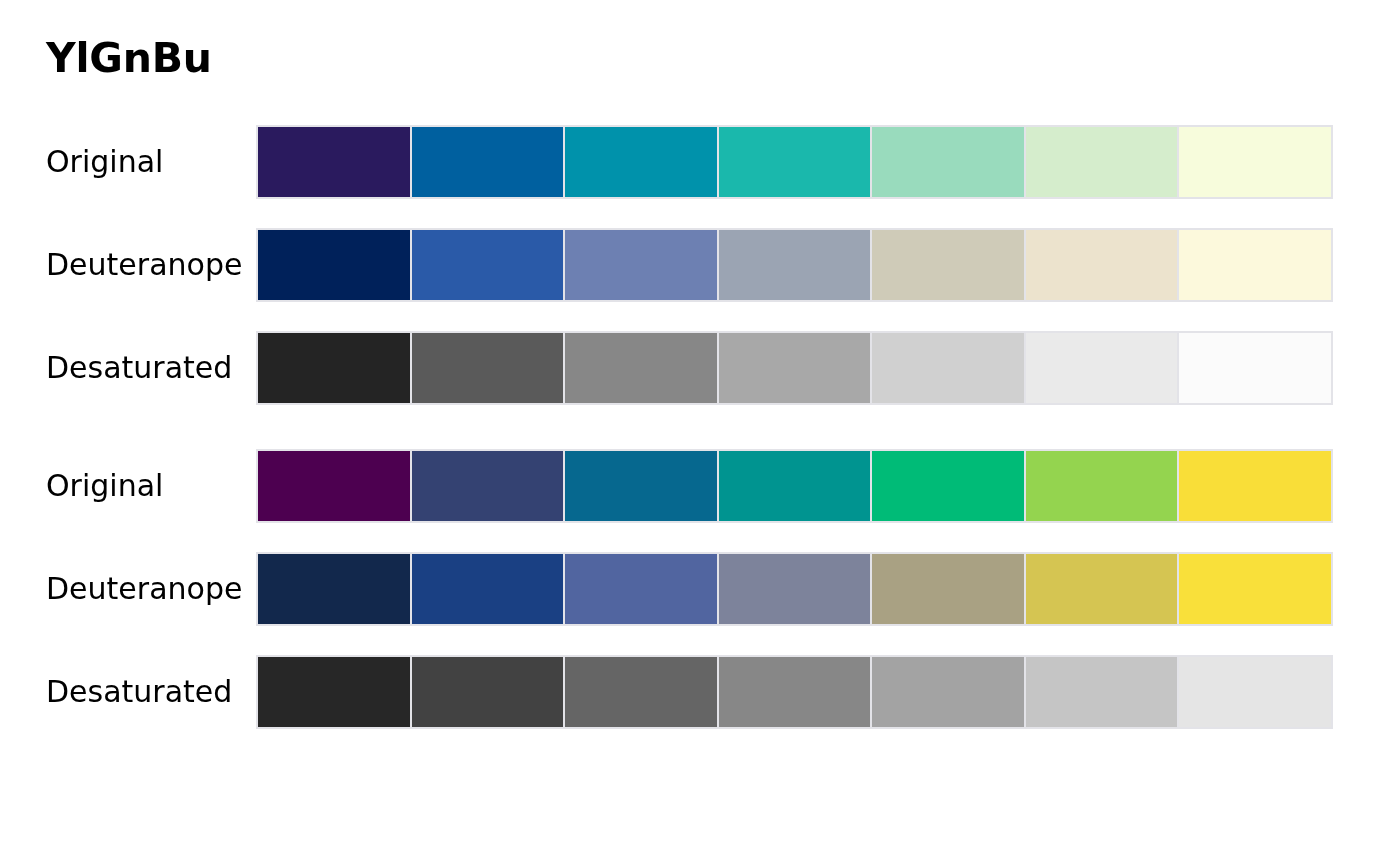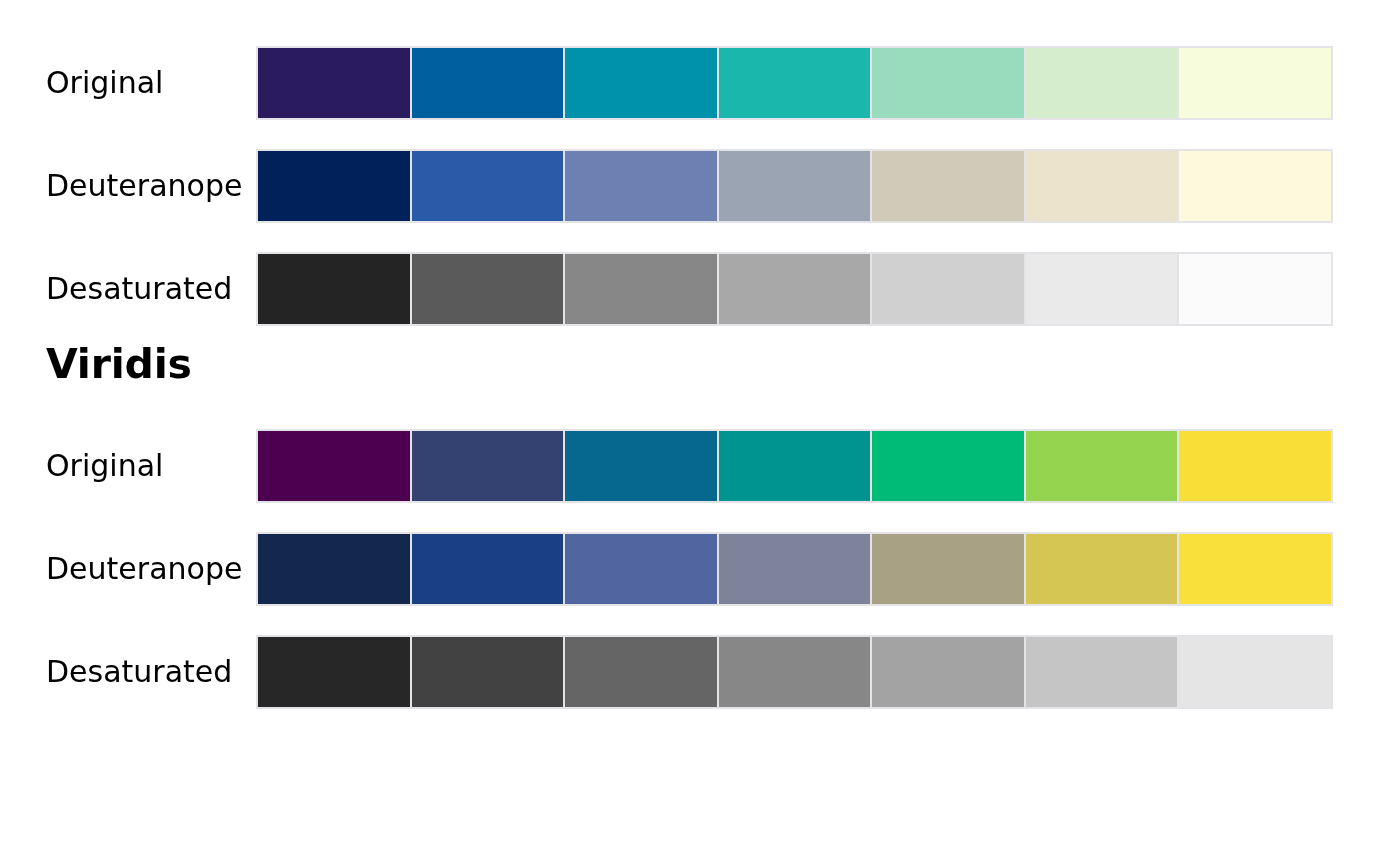--- a/index.html
+++ b/index.html
@@ -74,20 +74,21 @@
   .row-gap    { height: 29px; }
   .sec2-title { padding-top: 18px; }
   .sec2-gap   { height: 44px; }
 </style>
 </head>
 <body style="background-color: rgb(255, 255, 255);">
 
 <div class="page">
 
   <div class="cmap-section">
+    <div class="cmap-title sec1-title">YlGnBu</div>
     <div class="sec1-gap"></div>
 
     <div class="rows">
 
       <div class="cmap-row">
         <div class="row-label">Original</div>
         <div class="swatch-strip" style="background-color: rgb(227, 227, 232);">
           <div class="swatch" style="background-color: rgb(42, 26, 94);"></div>
           <div class="swatch" style="background-color: rgb(0, 96, 159);"></div>
           <div class="swatch" style="background-color: rgb(0, 146, 171);"></div>
@@ -125,21 +126,20 @@
           <div class="swatch" style="background-color: rgb(208, 208, 208);"></div>
           <div class="swatch" style="background-color: rgb(234, 234, 234);"></div>
           <div class="swatch" style="background-color: rgb(251, 251, 251);"></div>
         </div>
       </div>
 
     </div>
   </div>
 
   <div class="cmap-section">
-    <div class="cmap-title sec2-title">Viridis</div>
     <div class="sec2-gap"></div>
 
     <div class="rows">
 
       <div class="cmap-row">
         <div class="row-label">Original</div>
         <div class="swatch-strip" style="background-color: rgb(227, 227, 232);">
           <div class="swatch" style="background-color: rgb(77, 0, 80);"></div>
           <div class="swatch" style="background-color: rgb(52, 66, 114);"></div>
           <div class="swatch" style="background-color: rgb(6, 104, 143);"></div>

